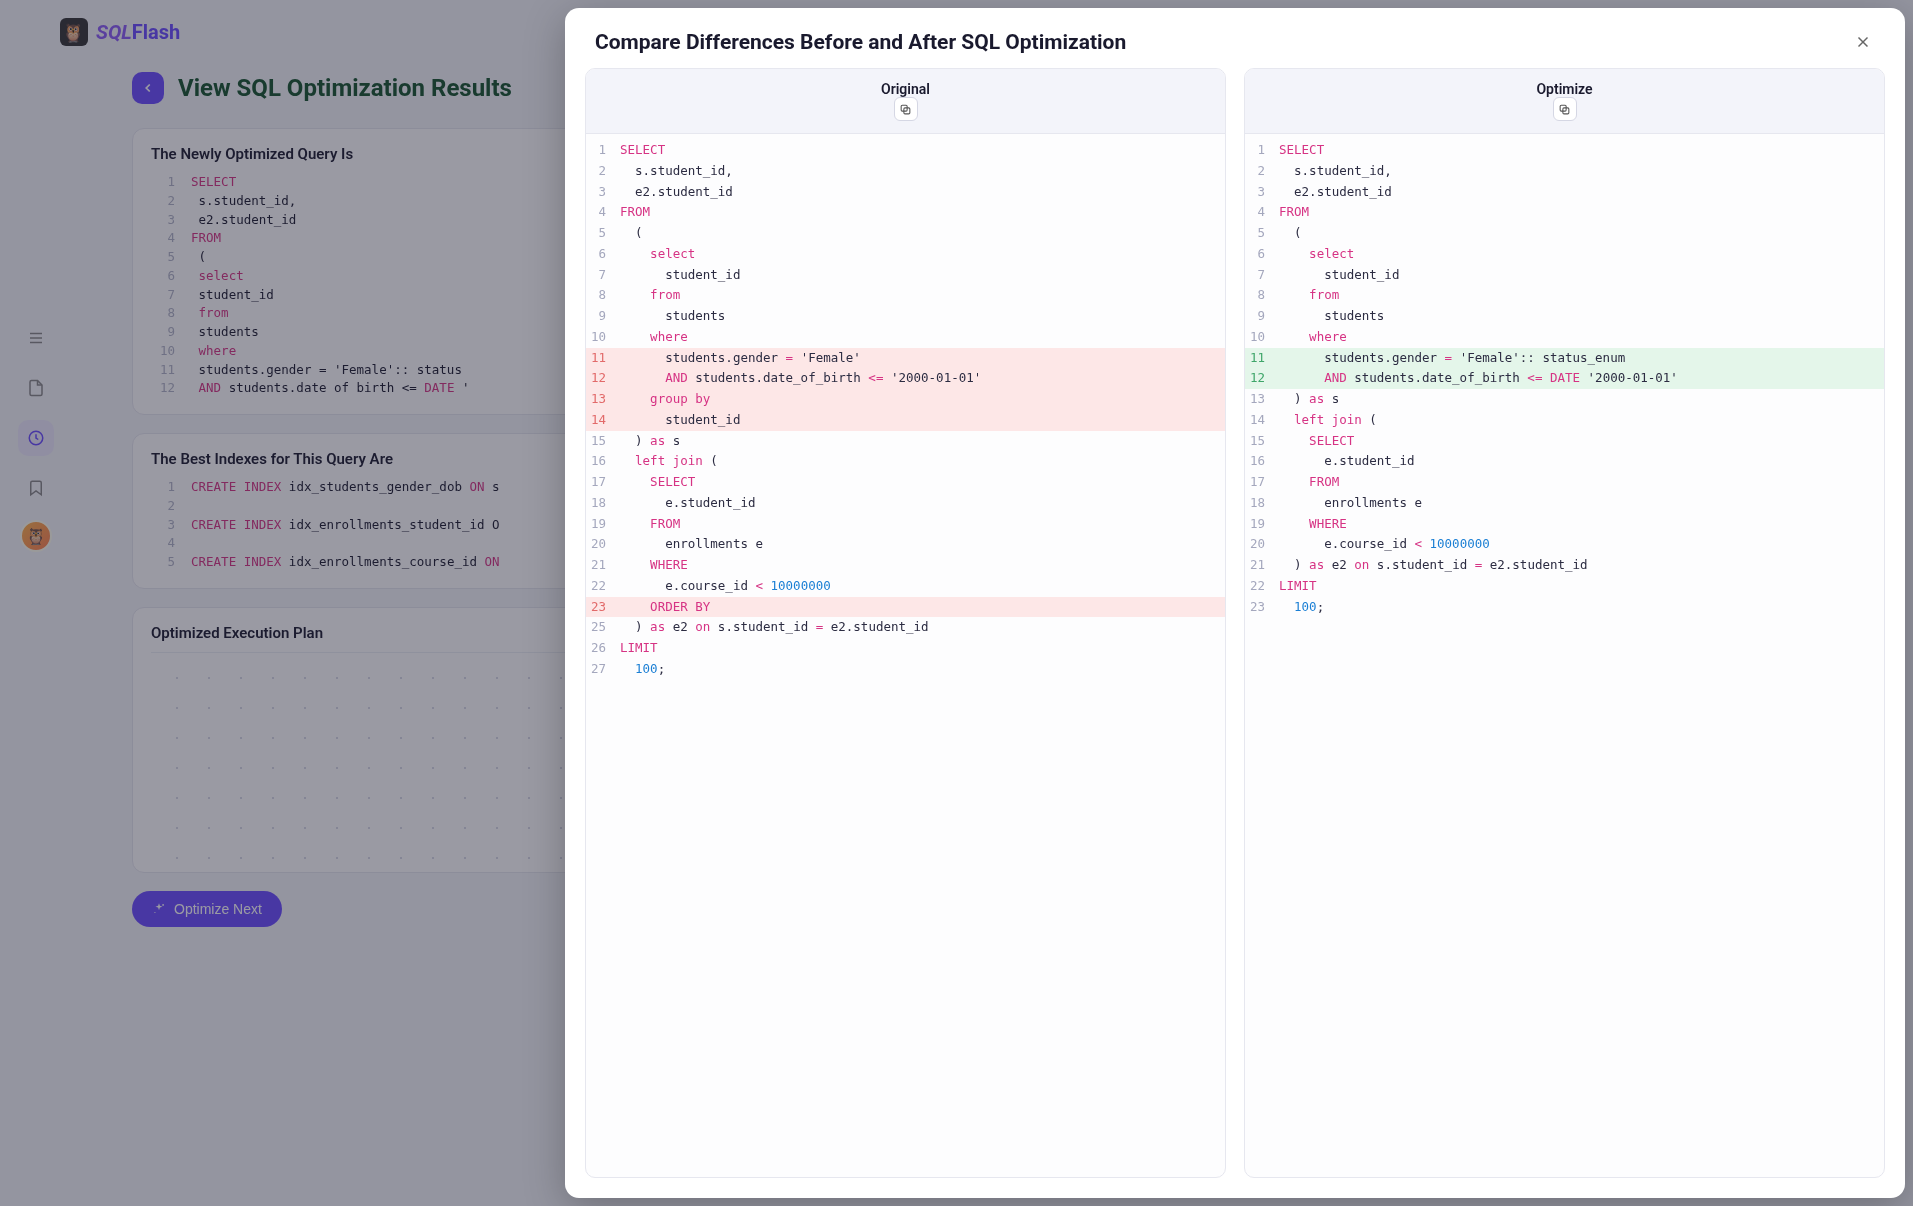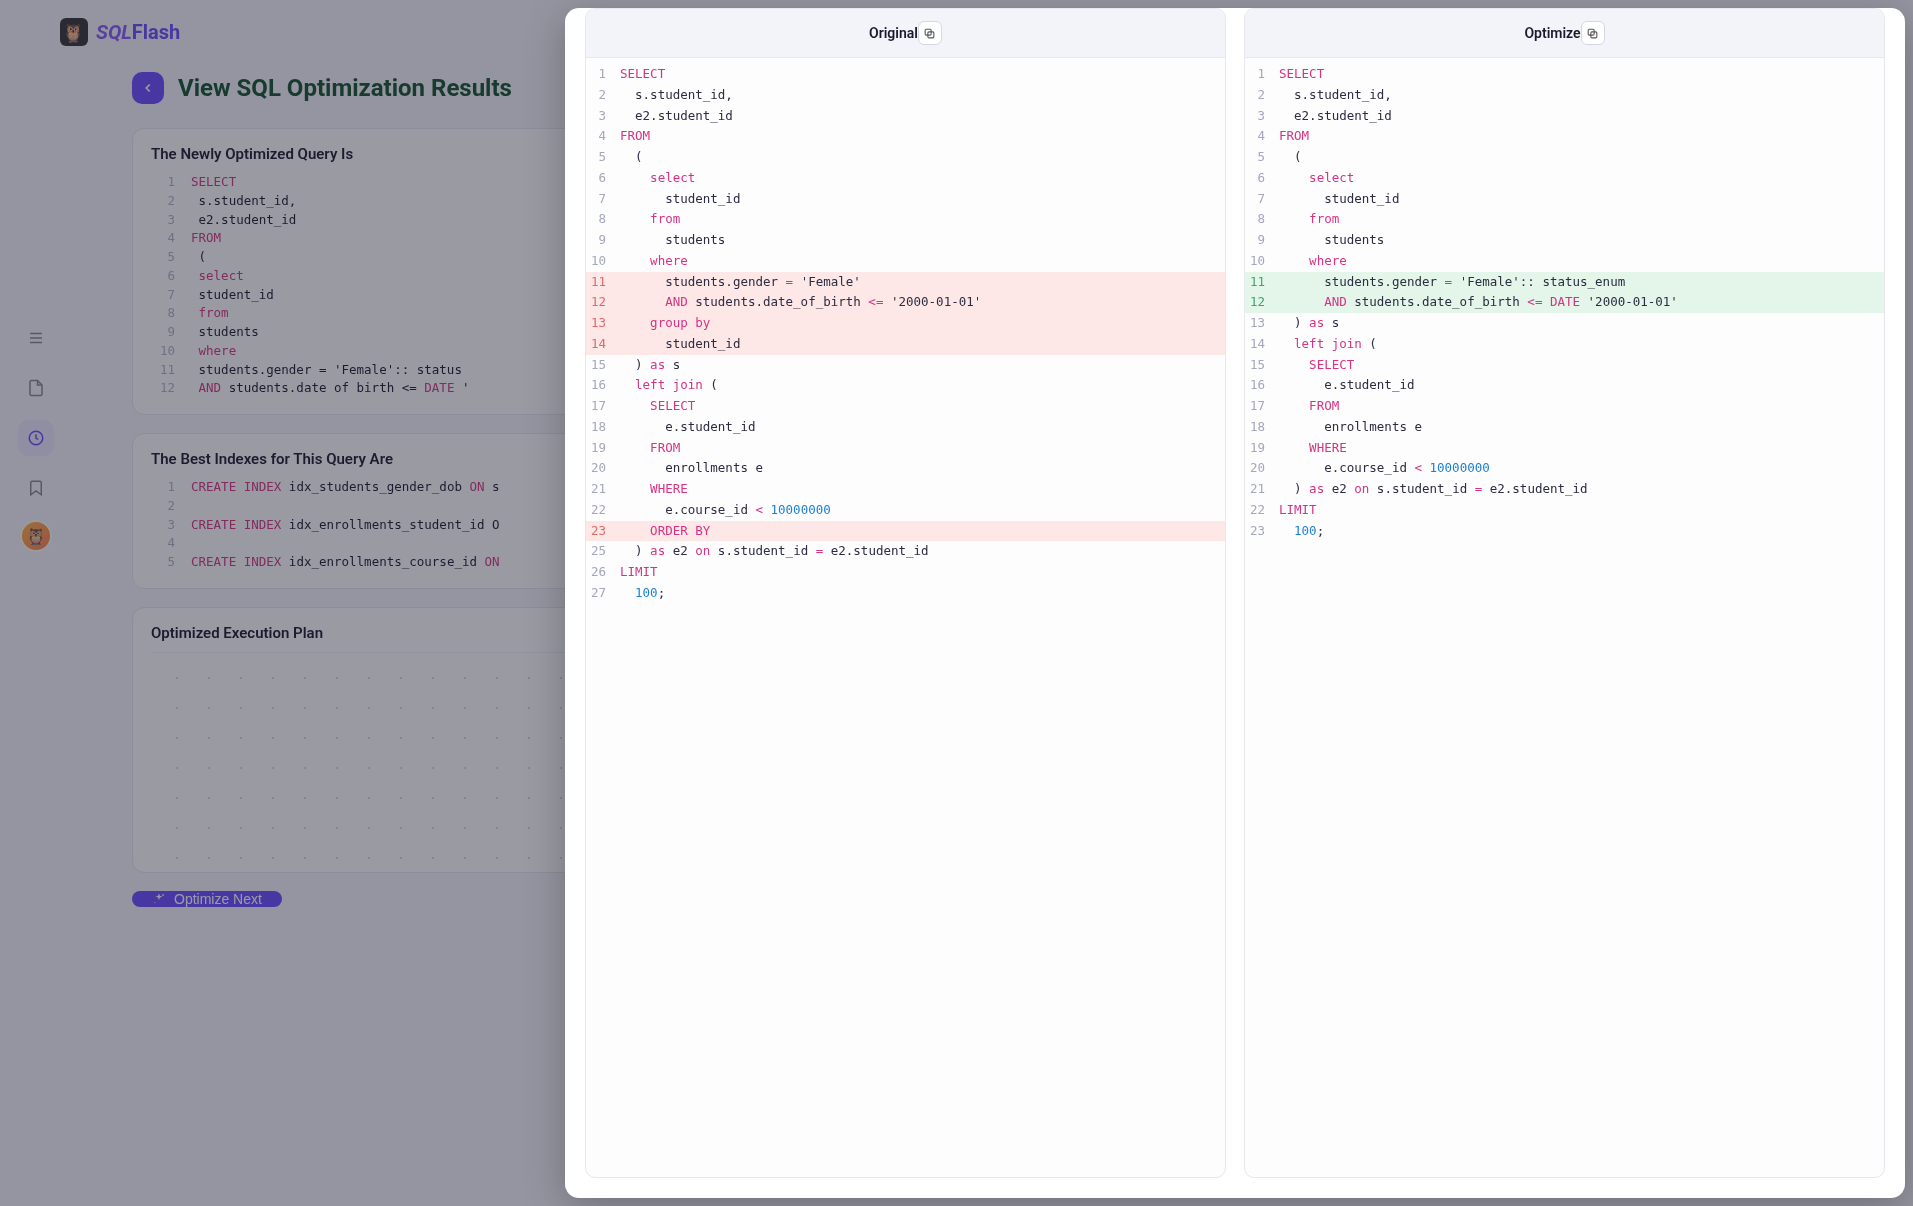--- a/index.html
+++ b/index.html
@@ -111,21 +111,21 @@
 }
 .code-block .ln { color: #b0b3c6; display:inline-block; width:24px; text-align:right; margin-right:16px; }
 .code-block .kw { color: #d63384; }
 
 .opt-next-btn {
   margin-left: 60px;
   background: #6a4cff;
   color: #fff;
   border: none;
   border-radius: 18px;
-  padding: 0 20px;
+  padding: 10px 20px;
   font-size: 14px;
   font-weight: 500;
   display: inline-flex;
   align-items: center;
   gap: 8px;
 }
 
 .exec-plan-body {
   height: 220px;
   background-image: radial-gradient(#d7d9e6 1px, transparent 1px);
@@ -186,20 +186,21 @@
 }
 .pane-header {
   background: #f3f4fa;
   padding: 12px 16px;
   font-weight: 600;
   font-size: 14px;
   display: flex;
   align-items: center;
   justify-content: center;
   border-bottom: 1px solid #e6e7ef;
+  flex-direction: column;
 }
 .copy-btn {
   width: 24px; height: 24px;
   border: 1px solid #d5d7e4;
   border-radius: 6px;
   background: #fff;
   display:flex;align-items:center;justify-content:center;
   color:#555;
 }
 .pane-code {
@@ -323,20 +324,29 @@
           <circle cx="19" cy="5" r="1.5"></circle>
           <circle cx="5" cy="18" r="1"></circle>
         </svg>
       <span>Optimize Next</span>
     </button>
   </div>
 </div>
 
 <div class="overlay">
   <div class="modal">
+    <div class="modal-header">
+      <div class="modal-title">Compare Differences Before and After SQL Optimization</div>
+      <div class="close-x">
+        <svg width="18" height="18" viewBox="0 0 24 24" stroke="currentColor" stroke-width="2" fill="none">
+            <line x1="6" y1="6" x2="18" y2="18"></line>
+            <line x1="18" y1="6" x2="6" y2="18"></line>
+          </svg>
+      </div>
+    </div>
     <div class="panes">
       <div class="pane">
         <div class="pane-header">
           <span>Original</span>
           <div class="copy-btn">
             <svg width="13" height="13" viewBox="0 0 24 24" fill="none" stroke="currentColor" stroke-width="2">
                 <rect x="9" y="9" width="11" height="11" rx="2"></rect>
                 <rect x="4" y="4" width="11" height="11" rx="2"></rect>
               </svg>
           </div>

